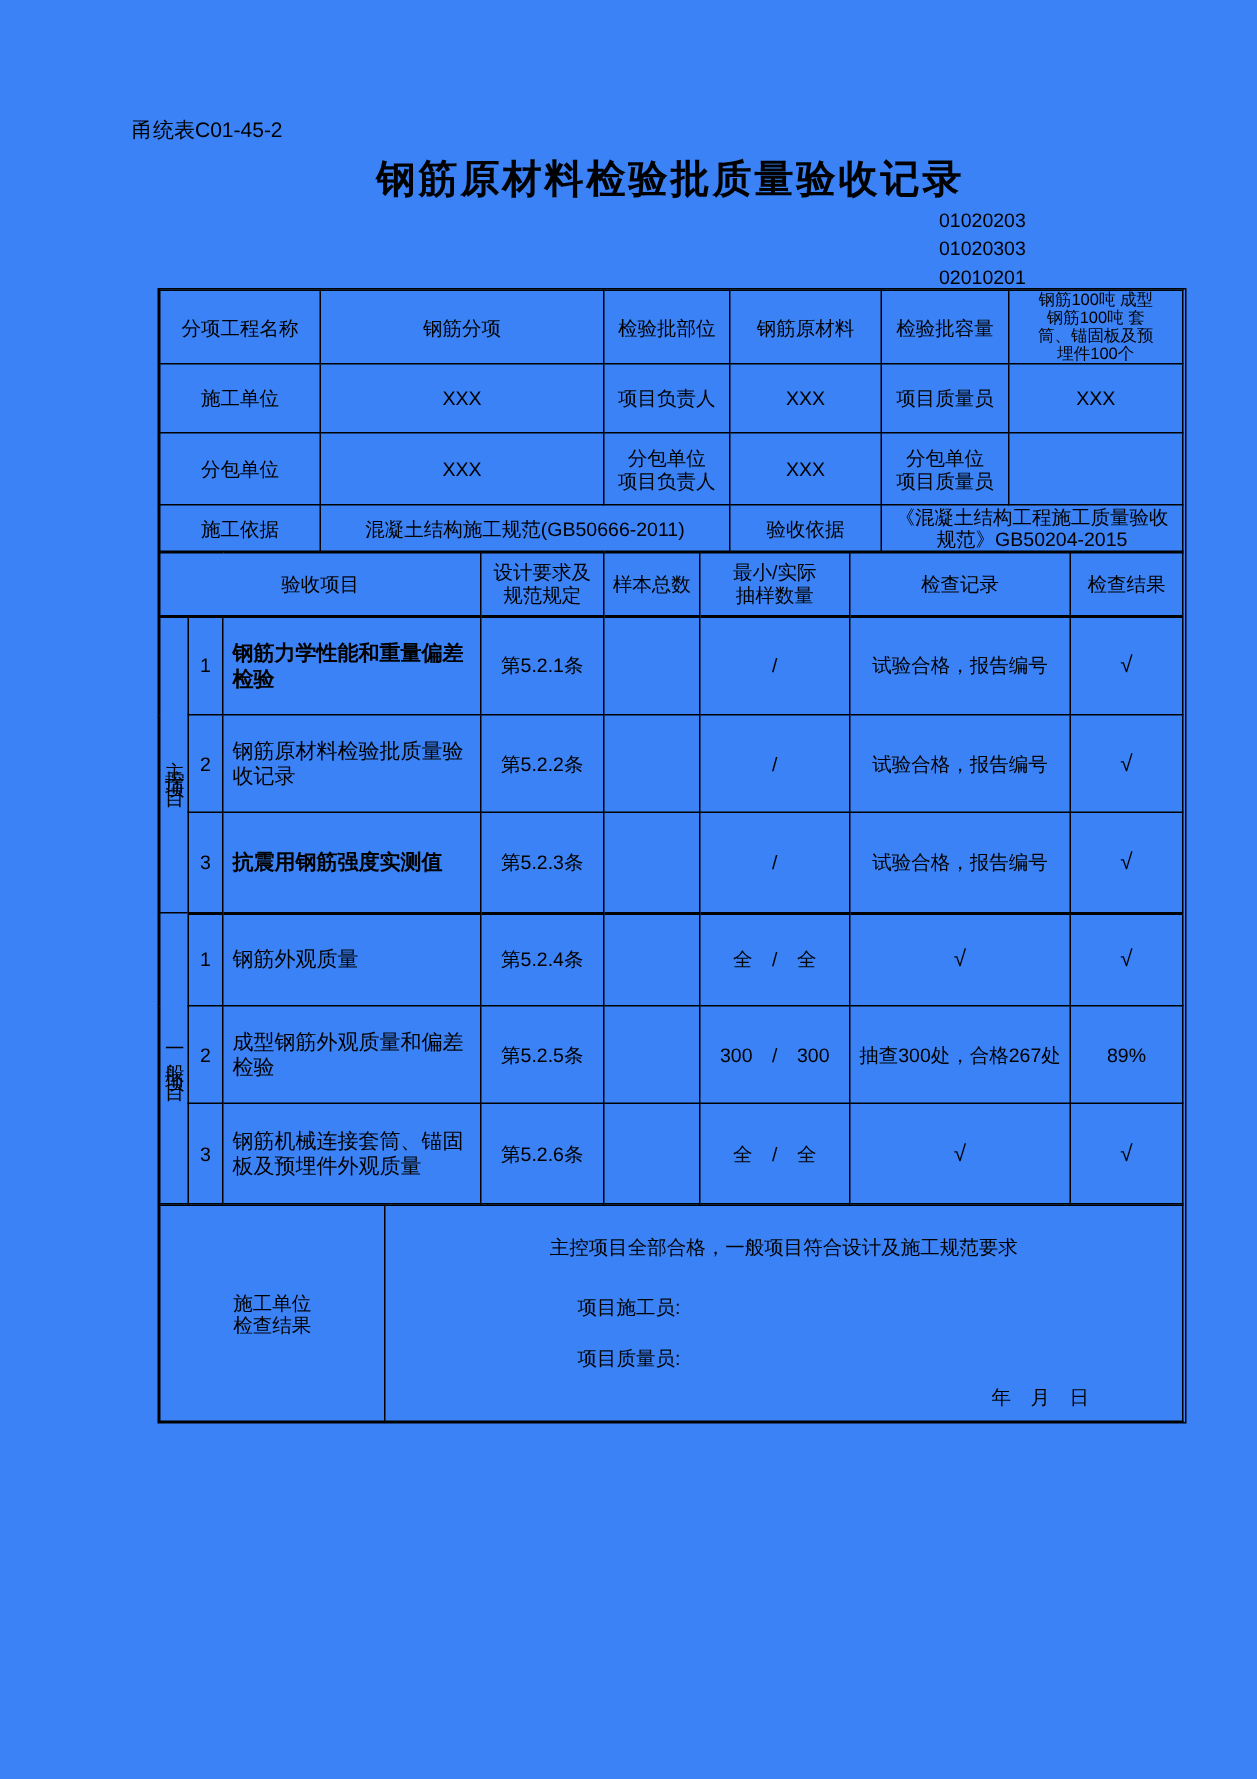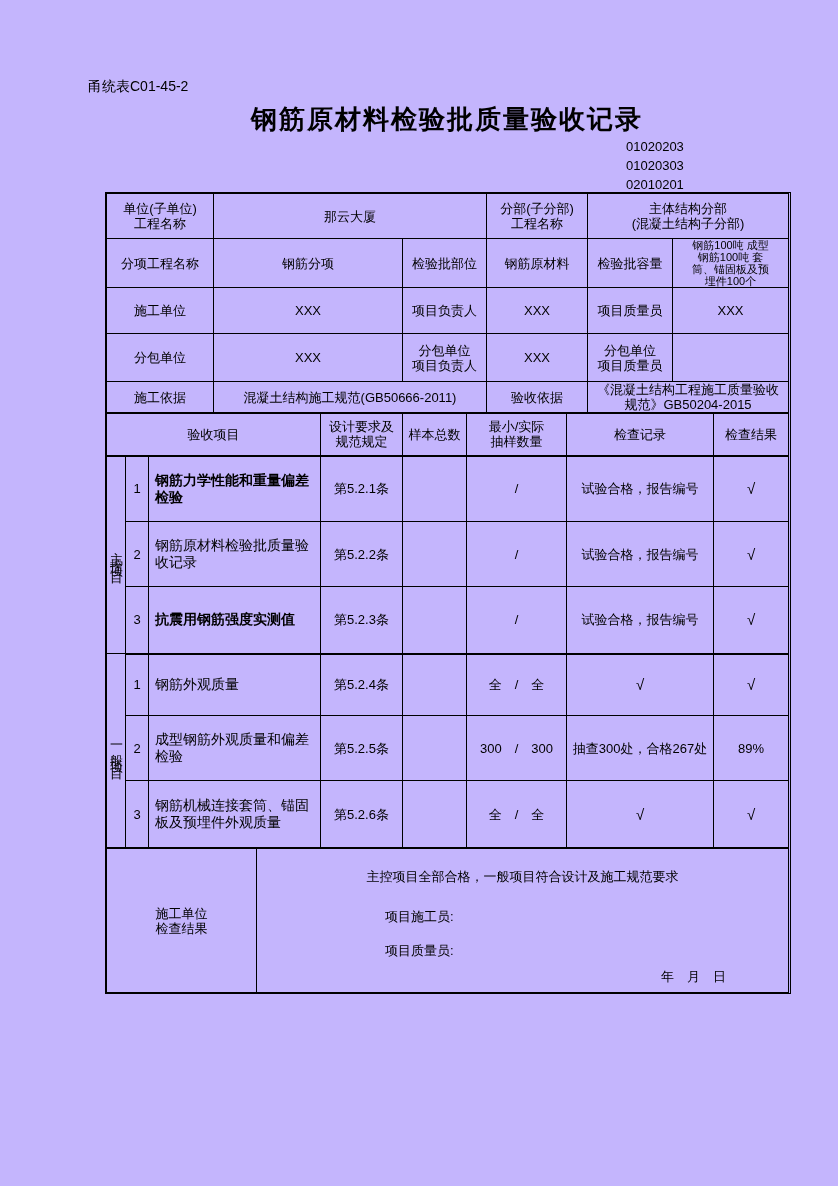--- a/index.html
+++ b/index.html
@@ -1,17 +1,17 @@
 <!DOCTYPE html>
 <html><head>
 <meta charset="utf-8">
 <style>
   html,body{margin:0;padding:0;background:#fff;}
   body{width:838px;height:1186px;position:relative;font-family:"Liberation Sans",sans-serif;color:#000;}
-  .page{position:absolute;inset:0;background:#c4b5fd;}
+  .page{position:absolute;inset:0;background:#3b82f6;}
   .form-code{position:absolute;left:88px;top:78px;font-size:14px;}
   .doc-title{position:absolute;left:106px;top:102px;width:682px;text-align:center;font-size:26px;font-weight:bold;letter-spacing:2px;}
   .code-list{position:absolute;left:626px;top:137px;font-size:13px;line-height:19px;}
   .tables{position:absolute;left:105px;top:192px;width:684px;border:1px solid #000;}
   table{border-collapse:collapse;table-layout:fixed;width:682px;}
   td{border:1px solid #000;text-align:center;vertical-align:middle;font-size:13px;line-height:15px;padding:0 2px;white-space:pre-line;overflow:hidden;}
   
   .tA tr.r1{height:45px}.tA tr.r2{height:48px}.tA tr.r3{height:46px}.tA tr.r4{height:48px}.tA tr.r5{height:24px}
   .capacity{font-size:11px;line-height:12px;padding:0 16px;}
   
@@ -53,29 +53,20 @@
     <table class="tA">
       <colgroup>
         <col style="width:107px">
           <col style="width:189px">
           <col style="width:84px">
         <col style="width:101px">
           <col style="width:85px">
           <col style="width:116px">
       </colgroup>
       <tbody>
-          <tr class="r1">
-        <td>单位(子单位)
-工程名称</td>
-        <td colspan="2">那云大厦</td>
-        <td>分部(子分部)
-工程名称</td>
-        <td colspan="2">主体结构分部
-(混凝土结构子分部)</td>
-      </tr>
       <tr class="r2">
         <td>分项工程名称</td>
         <td>钢筋分项</td>
         <td>检验批部位</td>
         <td>钢筋原材料</td>
         <td>检验批容量</td>
         <td class="capacity">钢筋100吨 成型钢筋100吨 套筒、锚固板及预埋件100个</td>
       </tr>
       <tr class="r3">
         <td>施工单位</td>

